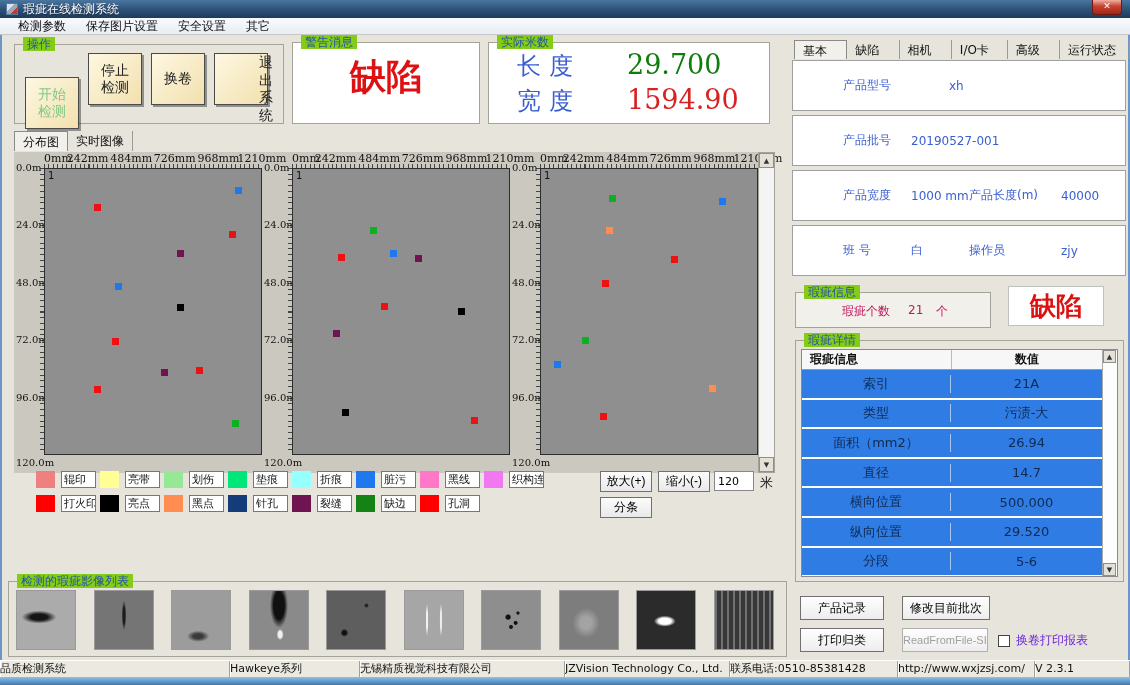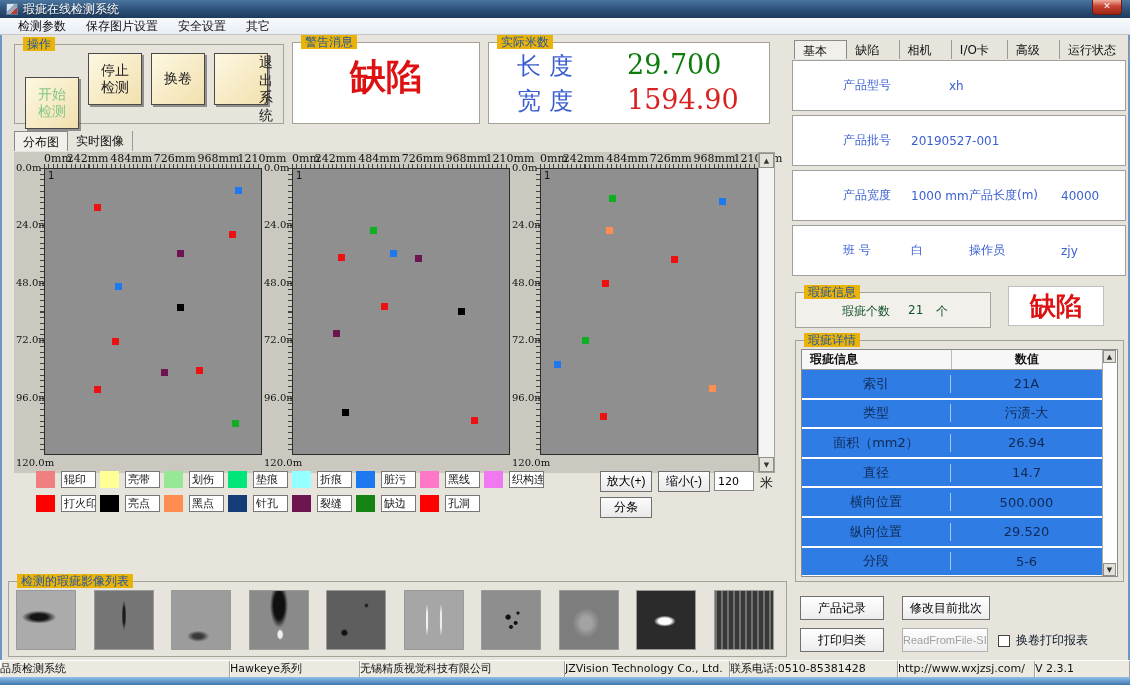--- a/index.html
+++ b/index.html
@@ -11,21 +11,21 @@
   
   #titlebar{left:0;top:0;width:1130px;height:18px;background:linear-gradient(180deg,#4a759f 0%,#2c5078 55%,#1d3b5c 100%);display:flex;align-items:center;color:#fff;}
   #app-icon{width:12px;height:12px;margin:0 5px 0 6px;background:linear-gradient(135deg,#d8e4f0 0 40%,#9aa8b8 40% 70%,#c23a2a 70%);border:1px solid #5a7a9a;}
   #win-title{font-size:12px;text-shadow:0 1px 1px #0008;}
   #close-btn{position:absolute;right:8px;top:0;width:30px;height:15px;background:linear-gradient(#f0b0a0,#c8402e 45%,#a02818);border:1px solid #6e1a10;border-top:none;border-radius:0 0 4px 4px;color:#fff;font-size:9px;line-height:13px;text-align:center;cursor:pointer;}
   
   #menubar{left:0;top:18px;width:1130px;height:17px;background:linear-gradient(#f8fafd,#e8edf5);border-bottom:1px solid #c6c6c6;display:flex;align-items:center;padding-left:8px;}
   .menu-item{padding:0 10px;font-size:12px;cursor:default;}
   
   .grp{position:absolute;border:1px solid #a5a298;}
-  .grp-label{position:absolute;top:-8px;left:8px;background:#eab308;padding:0 4px;color:#2456a4;font-size:12px;line-height:14px;}
+  .grp-label{position:absolute;top:-8px;left:8px;background:#84cc16;padding:0 4px;color:#2456a4;font-size:12px;line-height:14px;}
   
   #op-grp{left:14px;top:44px;width:270px;height:80px;}
   #op-buttons{position:absolute;left:10px;top:8px;display:flex;gap:9px;}
   .op-btn{width:54px;height:52px;background:linear-gradient(135deg,#fdf8e2,#f2e0ae);border:1px solid #4a4a4a;box-shadow:2px 2px 0 rgba(40,40,40,.45);font-family:"DejaVu Serif","Liberation Serif",serif;font-size:14px;line-height:1.25;white-space:pre-line;text-align:center;padding:0;cursor:pointer;}
   
   #warn-grp{left:292px;top:42px;width:188px;height:82px;background:#fff;}
   #warn-msg{position:absolute;left:0;top:10px;width:100%;text-align:center;font-family:"DejaVu Serif","Liberation Serif",serif;font-size:36px;font-weight:bold;color:#dd1111;}
   
   #meter-grp{left:488px;top:42px;width:282px;height:82px;background:#fff;}
   #meter-rows{position:absolute;left:28px;top:6px;right:10px;}
@@ -68,21 +68,21 @@
   #thumbs{position:absolute;left:7px;top:8px;display:flex;gap:17.5px;}
   .thumb{width:60px;height:60px;border:1px solid #9a9a9a;flex:none;}
   
   #right-tabs{left:794px;top:40px;display:flex;height:19px;}
   
   #product-rows{left:792px;top:60px;width:334px;}
   .prow{background:#fff;border:1px solid #a0a0a0;height:51px;margin-bottom:4px;display:flex;align-items:center;padding-left:50px;color:#3a5fd0;font-size:12px;white-space:nowrap;}
   .prow span{display:inline-block;flex:none;}
   
   #summary-grp{left:795px;top:292px;width:196px;height:36px;background:#f2f0ea;}
-  #summary-line{position:absolute;left:46px;top:10px;color:#14532d;font-size:12px;display:flex;}
+  #summary-line{position:absolute;left:46px;top:10px;color:#be185d;font-size:12px;display:flex;}
   #summary-line .cl{width:66px;} #summary-line .cv{width:28px;}
   #alarm-box{position:absolute;left:1008px;top:286px;width:96px;height:40px;background:#fff;border:1px solid #c0c0c0;text-align:center;}
   #alarm-box span{font-family:"DejaVu Serif","Liberation Serif",serif;font-size:26px;font-weight:bold;color:#dd1111;line-height:38px;}
   
   #detail-grp{left:795px;top:340px;width:329px;height:242px;}
   #dtable{position:absolute;left:5px;top:8px;width:317px;height:228px;background:#fff;border:1px solid #8a8a8a;}
   #dt-header{display:flex;height:20px;background:#f7f7f7;border-bottom:1px solid #999;font-weight:bold;font-size:12px;}
   #dt-h1{width:150px;padding-left:8px;line-height:19px;border-right:1px solid #bbb;}
   #dt-h2{flex:1;text-align:center;line-height:19px;margin-right:15px;}
   #dt-rows{position:absolute;left:0;top:20px;right:15px;bottom:0;overflow:hidden;}
@@ -91,21 +91,21 @@
   .dt-c2{flex:1;text-align:center;}
   #dt-scroll{position:absolute;right:0;top:0;width:15px;height:226px;background:#fdfdfd;border-left:1px solid #aaa;}
   
   .act-btn{position:absolute;background:linear-gradient(#fefefe,#ededed);border:1px solid #707070;font-size:12px;padding:0;cursor:pointer;}
   #btn-record{left:800px;top:596px;width:84px;height:24px;}
   #btn-modify{left:902px;top:596px;width:88px;height:24px;}
   #btn-print{left:800px;top:628px;width:84px;height:24px;}
   #btn-readfile{left:902px;top:628px;width:86px;height:24px;color:#a0a0a0;border-color:#b0b0b0;font-size:11px;overflow:hidden;white-space:nowrap;}
   #chk-wrap{position:absolute;left:998px;top:632px;display:flex;align-items:center;}
   #chk-box{width:12px;height:12px;background:#fff;border:1px solid #444;display:inline-block;}
-  #chk-label{margin-left:6px;color:#0f172a;font-size:12px;white-space:nowrap;}
+  #chk-label{margin-left:6px;color:#6d28d9;font-size:12px;white-space:nowrap;}
   
   #statusbar{left:0;top:660px;width:1130px;height:17px;background:#ece9e1;border-top:1px solid #fff;display:flex;}
   .scell{height:17px;line-height:16px;font-size:11px;border-right:1px solid #a0a0a0;box-shadow:inset 1px 0 0 #fff;overflow:hidden;white-space:nowrap;flex:none;}
   
   #taskbar{left:0;top:677px;width:1130px;height:8px;background:linear-gradient(#8fc0ea,#3f77ae);}
 </style>
 </head>
 <body>
 
 <div id="window">

